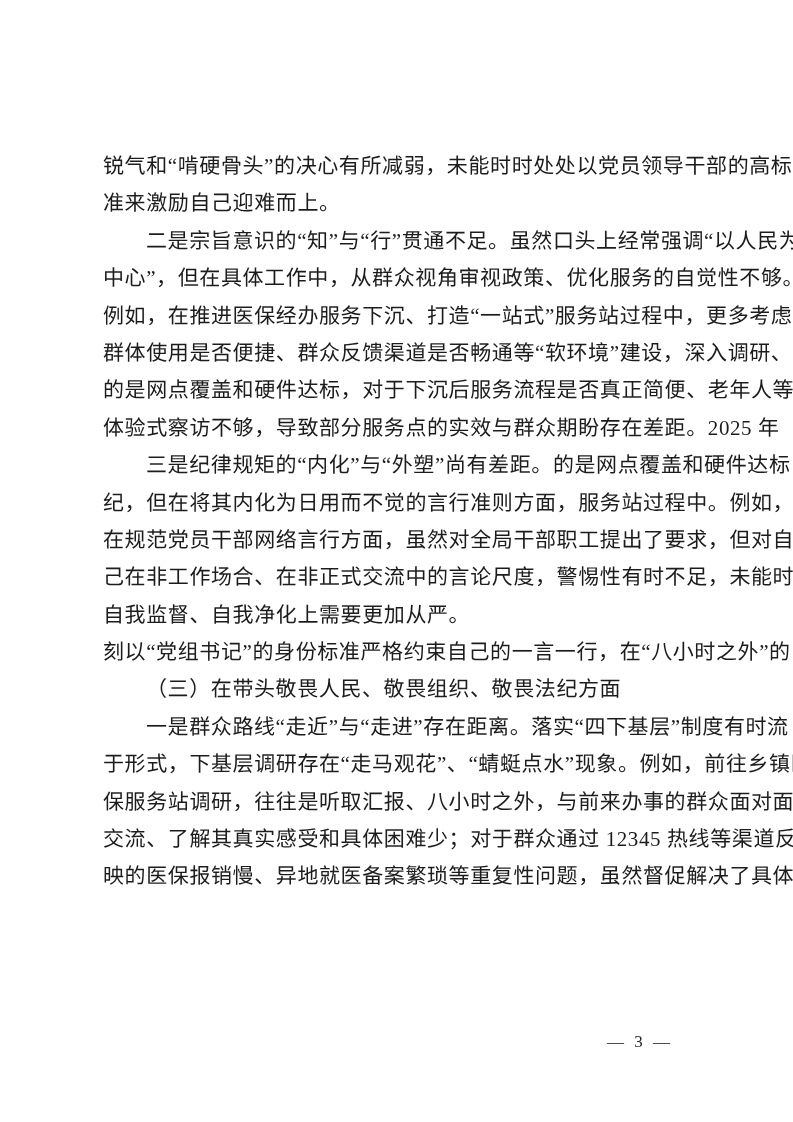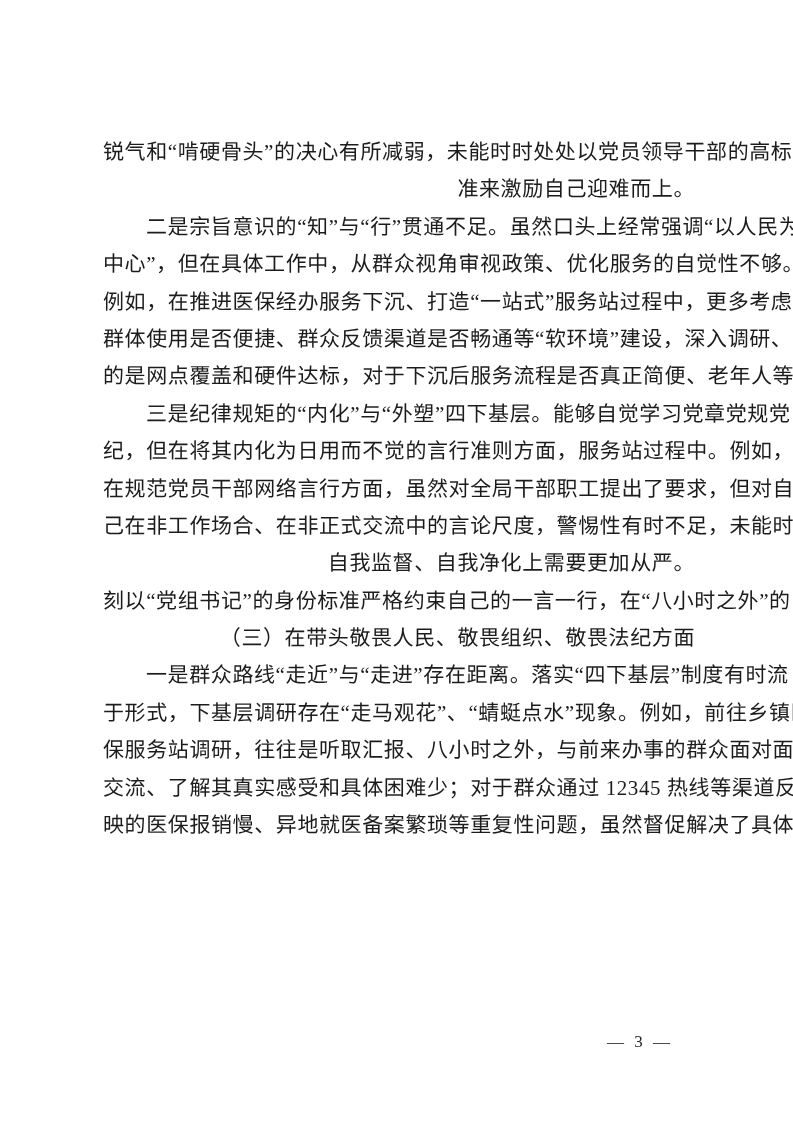--- a/index.html
+++ b/index.html
@@ -15,23 +15,22 @@
   .page {
     position: relative;
     width: 793px;
     height: 1122px;
     background: #ffffff;
     overflow: hidden;
   }
   .text-block {
     position: absolute;
     left: 103px;
-    top: 134px;
+    top: 148px;
     width: 592px;
-    text-align: right;
   }
   .line {
     height: 37.4px;
     line-height: 37.4px;
     font-size: 21px;
     color: #1c1c1c;
     letter-spacing: 0.6px;
     white-space: nowrap;
   }
   .line.indent {
@@ -62,21 +61,22 @@
 
 <div class="page">
   <div class="text-block" id="text-block">
       <div class="line">锐气和“啃硬骨头”的决心有所减弱，未能时时处处以党员领导干部的高标</div>
       <div class="line">准来激励自己迎难而上。</div>
       <div class="line indent">二是宗旨意识的“知”与“行”贯通不足。虽然口头上经常强调“以人民为</div>
       <div class="line">中心”，但在具体工作中，从群众视角审视政策、优化服务的自觉性不够。</div>
       <div class="line">例如，在推进医保经办服务下沉、打造“一站式”服务站过程中，更多考虑</div>
       <div class="line">群体使用是否便捷、群众反馈渠道是否畅通等“软环境”建设，深入调研、</div>
       <div class="line">的是网点覆盖和硬件达标，对于下沉后服务流程是否真正简便、老年人等</div>
-      <div class="line indent">三是纪律规矩的“内化”与“外塑”四下基层。能够自觉学习党章党规党</div>
+      <div class="line">体验式察访不够，导致部分服务点的实效与群众期盼存在差距。2025 年</div>
+      <div class="line indent">三是纪律规矩的“内化”与“外塑”尚有差距。的是网点覆盖和硬件达标</div>
       <div class="line">纪，但在将其内化为日用而不觉的言行准则方面，服务站过程中。例如，</div>
       <div class="line">在规范党员干部网络言行方面，虽然对全局干部职工提出了要求，但对自</div>
       <div class="line">己在非工作场合、在非正式交流中的言论尺度，警惕性有时不足，未能时</div>
       <div class="line">自我监督、自我净化上需要更加从严。</div>
       <div class="line">刻以“党组书记”的身份标准严格约束自己的一言一行，在“八小时之外”的</div>
       <div class="line indent heading">（三）在带头敬畏人民、敬畏组织、敬畏法纪方面</div>
       <div class="line indent">一是群众路线“走近”与“走进”存在距离。落实“四下基层”制度有时流</div>
       <div class="line">于形式，下基层调研存在“走马观花”、“蜻蜓点水”现象。例如，前往乡镇医</div>
       <div class="line">保服务站调研，往往是听取汇报、八小时之外，与前来办事的群众面对面</div>
       <div class="line">交流、了解其真实感受和具体困难少；对于群众通过 12345 热线等渠道反</div>

